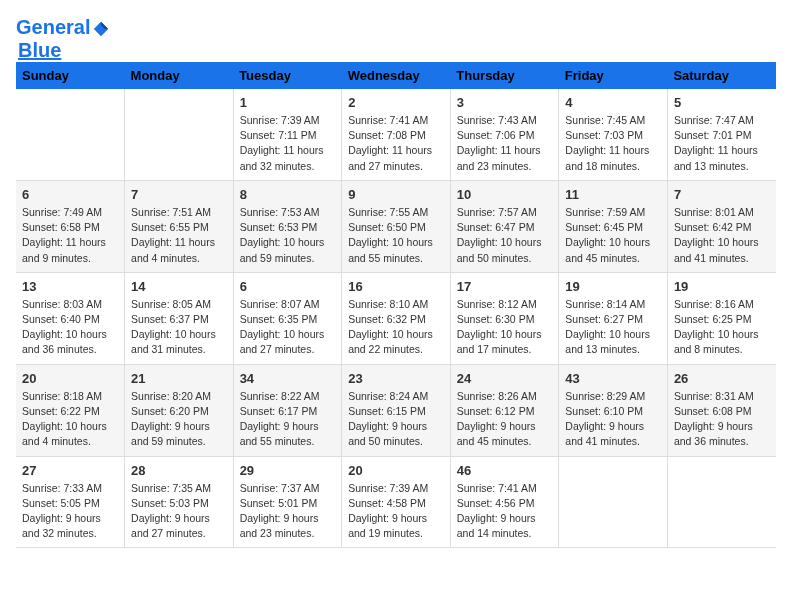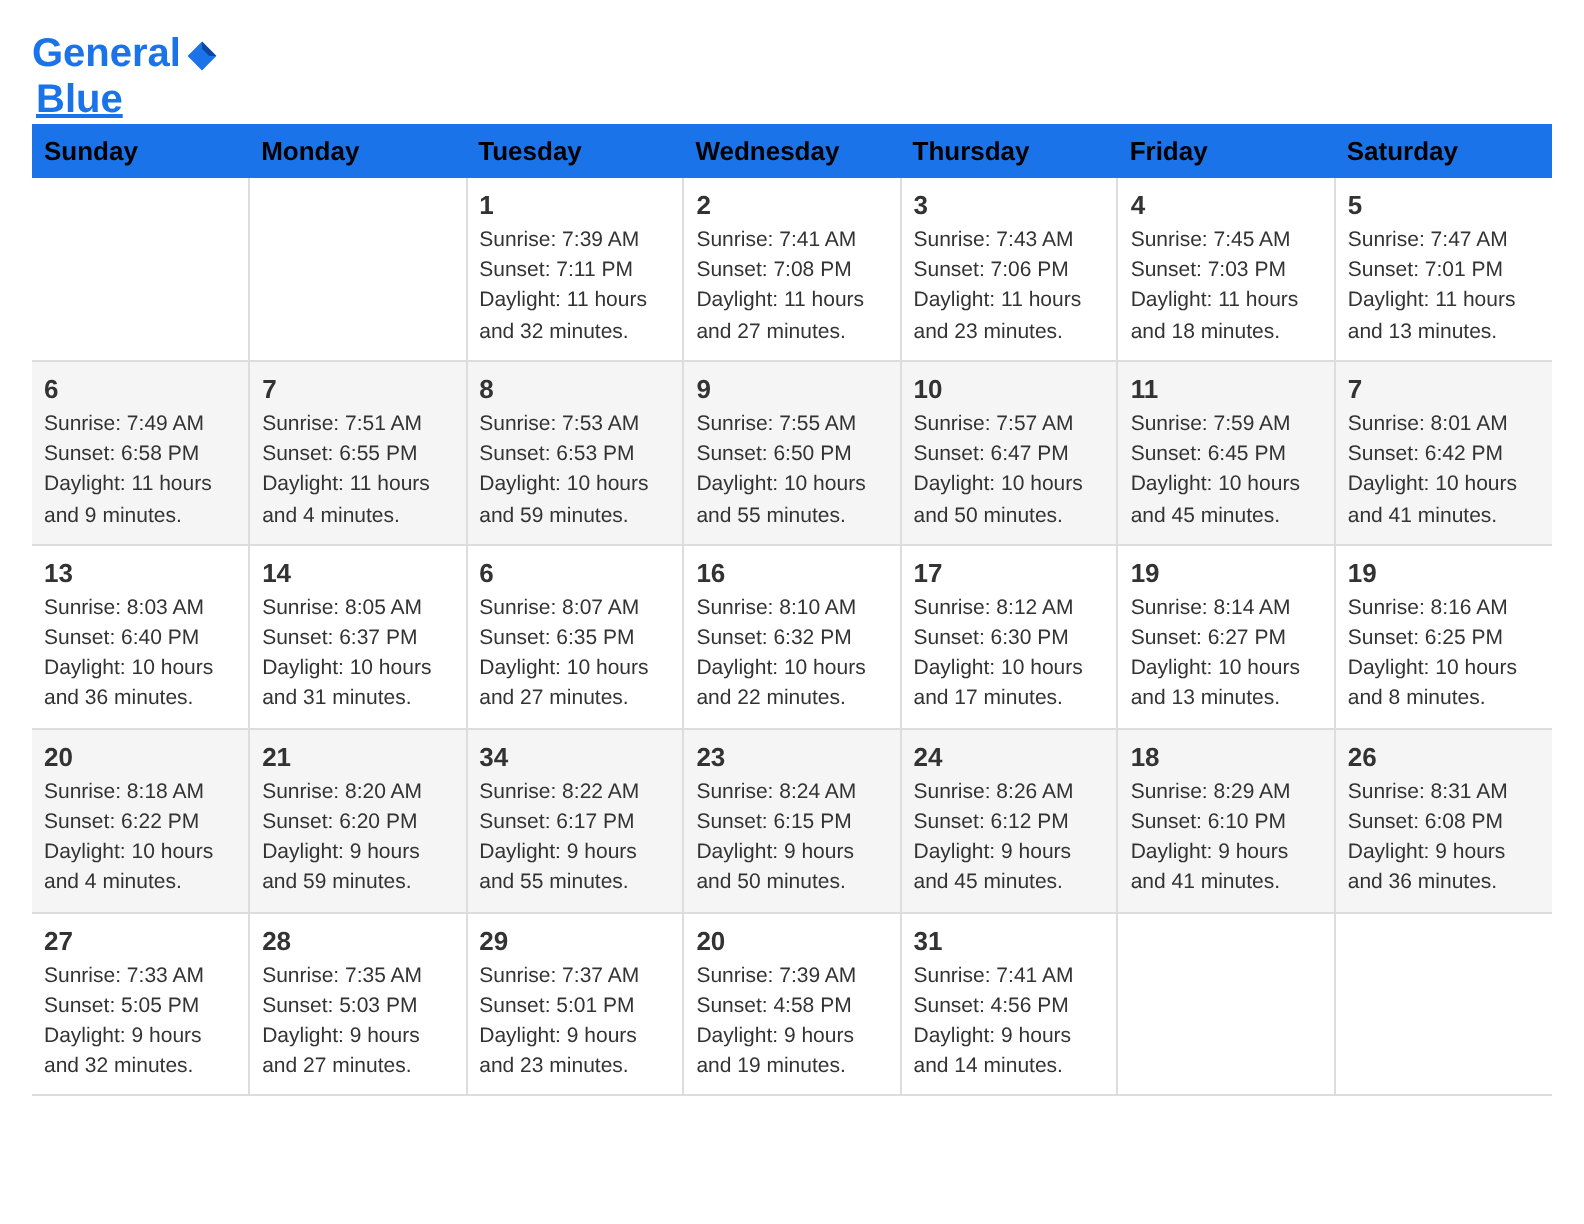--- a/index.html
+++ b/index.html
@@ -140,26 +140,26 @@
         <td><span class="day-number">17</span><span class="cell-text">Sunrise: 8:12 AM<br>Sunset: 6:30 PM<br>Daylight: 10 hours and 17 minutes.</span></td>
         <td><span class="day-number">19</span><span class="cell-text">Sunrise: 8:14 AM<br>Sunset: 6:27 PM<br>Daylight: 10 hours and 13 minutes.</span></td>
         <td><span class="day-number">19</span><span class="cell-text">Sunrise: 8:16 AM<br>Sunset: 6:25 PM<br>Daylight: 10 hours and 8 minutes.</span></td>
       </tr>
       <tr>
         <td><span class="day-number">20</span><span class="cell-text">Sunrise: 8:18 AM<br>Sunset: 6:22 PM<br>Daylight: 10 hours and 4 minutes.</span></td>
         <td><span class="day-number">21</span><span class="cell-text">Sunrise: 8:20 AM<br>Sunset: 6:20 PM<br>Daylight: 9 hours and 59 minutes.</span></td>
         <td><span class="day-number">34</span><span class="cell-text">Sunrise: 8:22 AM<br>Sunset: 6:17 PM<br>Daylight: 9 hours and 55 minutes.</span></td>
         <td><span class="day-number">23</span><span class="cell-text">Sunrise: 8:24 AM<br>Sunset: 6:15 PM<br>Daylight: 9 hours and 50 minutes.</span></td>
         <td><span class="day-number">24</span><span class="cell-text">Sunrise: 8:26 AM<br>Sunset: 6:12 PM<br>Daylight: 9 hours and 45 minutes.</span></td>
-        <td><span class="day-number">18</span><span class="cell-text">Sunrise: 8:29 AM<br>Sunset: 6:10 PM<br>Daylight: 9 hours and 41 minutes.</span></td>
+        <td><span class="day-number">43</span><span class="cell-text">Sunrise: 8:29 AM<br>Sunset: 6:10 PM<br>Daylight: 9 hours and 41 minutes.</span></td>
         <td><span class="day-number">26</span><span class="cell-text">Sunrise: 8:31 AM<br>Sunset: 6:08 PM<br>Daylight: 9 hours and 36 minutes.</span></td>
       </tr>
       <tr>
         <td><span class="day-number">27</span><span class="cell-text">Sunrise: 7:33 AM<br>Sunset: 5:05 PM<br>Daylight: 9 hours and 32 minutes.</span></td>
         <td><span class="day-number">28</span><span class="cell-text">Sunrise: 7:35 AM<br>Sunset: 5:03 PM<br>Daylight: 9 hours and 27 minutes.</span></td>
         <td><span class="day-number">29</span><span class="cell-text">Sunrise: 7:37 AM<br>Sunset: 5:01 PM<br>Daylight: 9 hours and 23 minutes.</span></td>
         <td><span class="day-number">20</span><span class="cell-text">Sunrise: 7:39 AM<br>Sunset: 4:58 PM<br>Daylight: 9 hours and 19 minutes.</span></td>
-        <td><span class="day-number">31</span><span class="cell-text">Sunrise: 7:41 AM<br>Sunset: 4:56 PM<br>Daylight: 9 hours and 14 minutes.</span></td>
+        <td><span class="day-number">46</span><span class="cell-text">Sunrise: 7:41 AM<br>Sunset: 4:56 PM<br>Daylight: 9 hours and 14 minutes.</span></td>
         <td class="empty-cell"></td>
         <td class="empty-cell"></td>
       </tr>
     </tbody>
 </table>
 
 </body></html>

